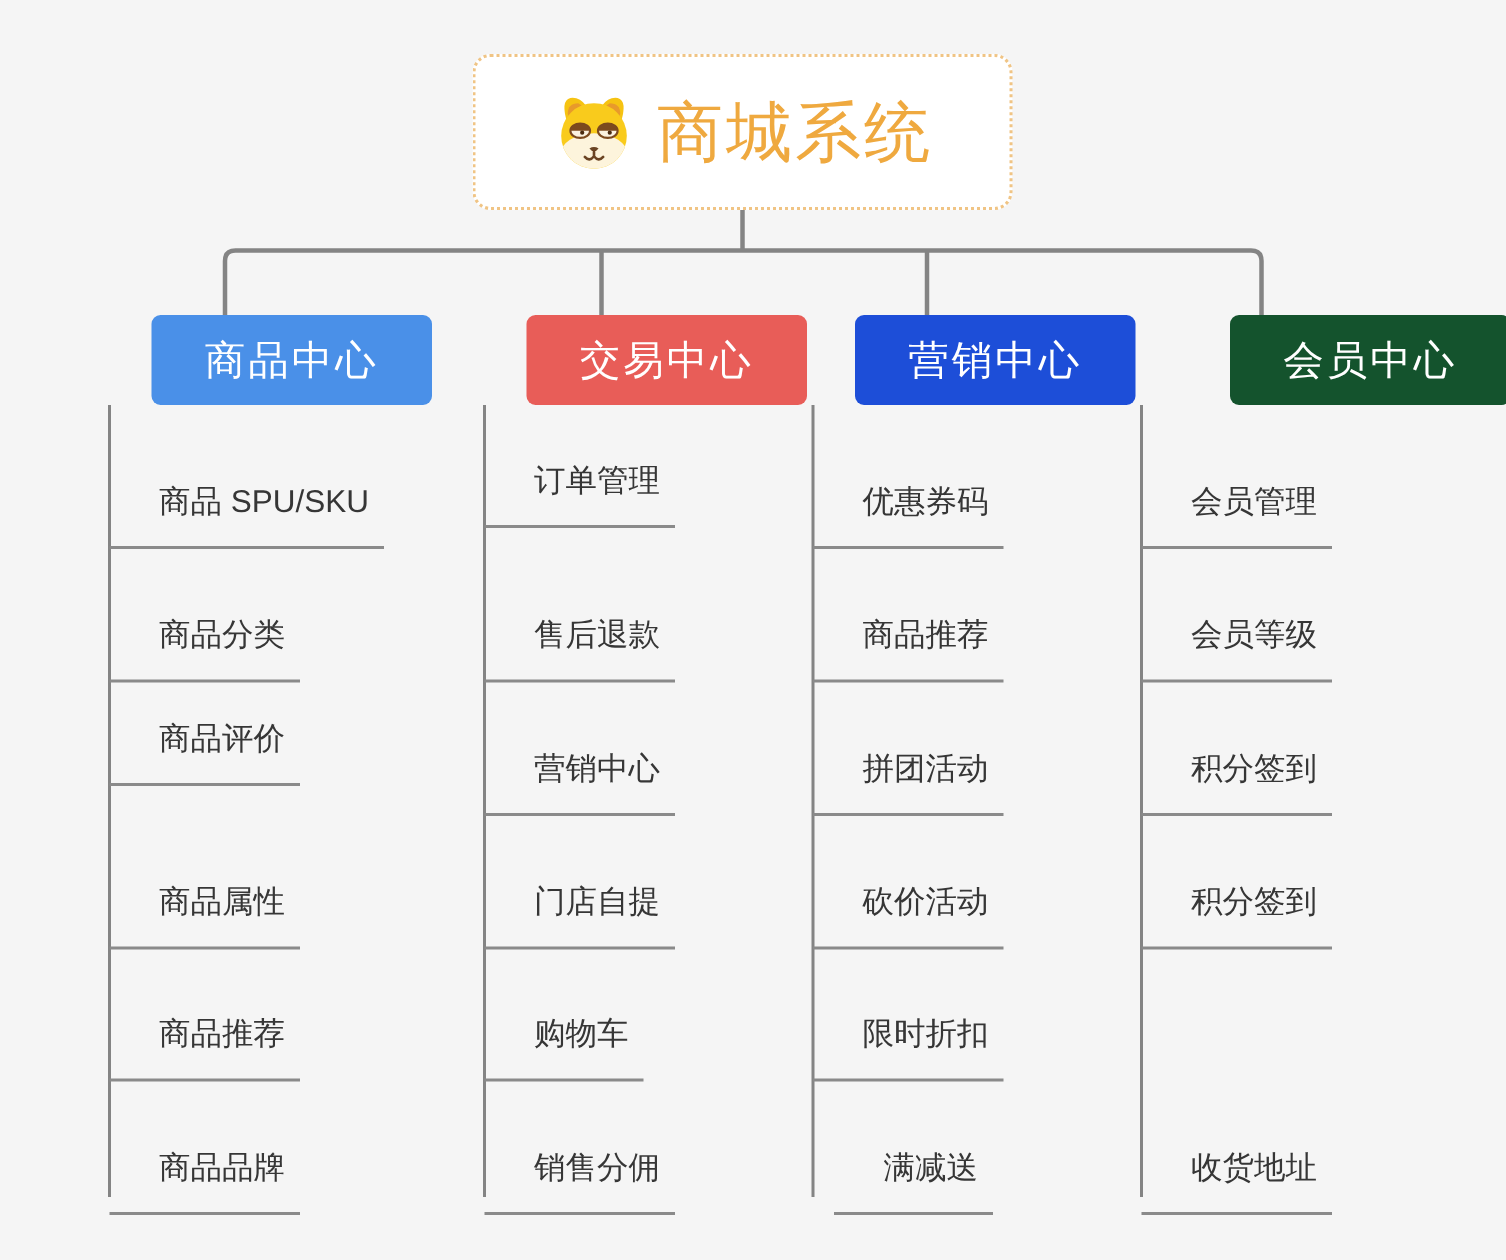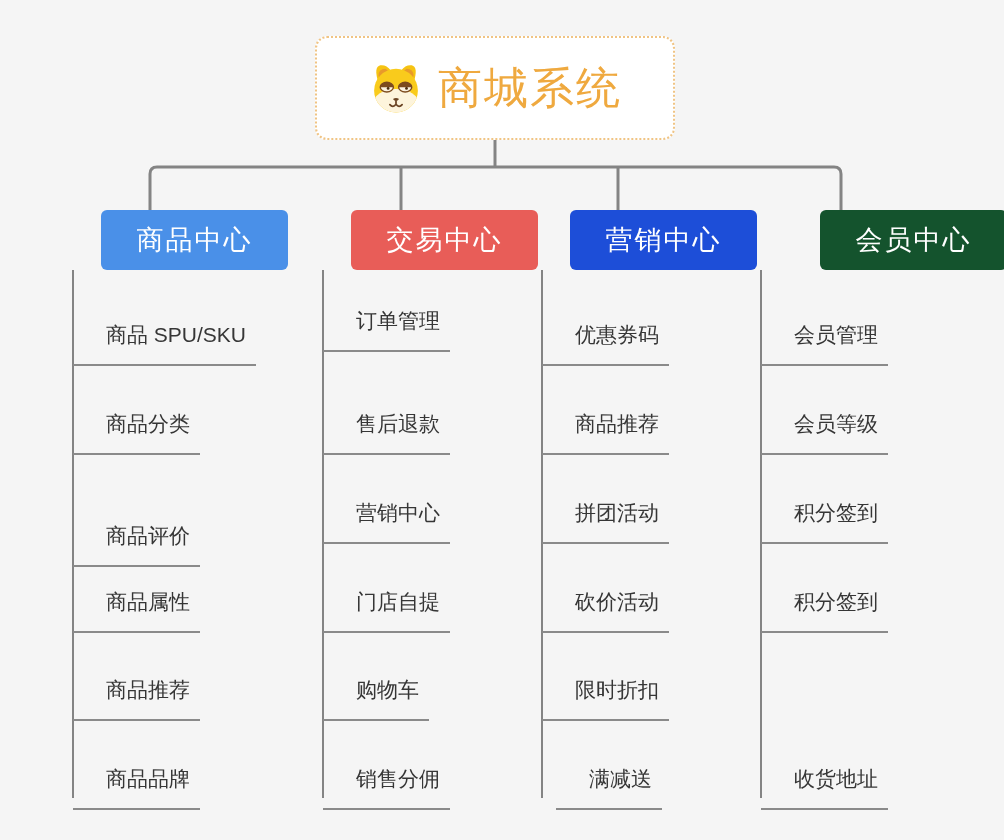--- a/index.html
+++ b/index.html
@@ -81,21 +81,21 @@
     <span class="root-title">商城系统</span>
   </div>
 
   <div class="branch" style="left: 57px; background-color: rgb(74, 144, 232);">商品中心</div>
   <div class="branch" style="left: 307px; background-color: rgb(232, 93, 88);">交易中心</div>
   <div class="branch" style="left: 526px; background-color: #1d4ed8;">营销中心</div>
   <div class="branch" style="left: 776px; background-color: #14532d;">会员中心</div>
 
   <div class="leaf" style="left:73px;top:318px">商品 SPU/SKU</div>
   <div class="leaf" style="left:73px;top:407px">商品分类</div>
-  <div class="leaf" style="left:73px;top:519px">商品评价</div>
+  <div class="leaf" style="left:73px;top:476px">商品评价</div>
   <div class="leaf" style="left:73px;top:585px">商品属性</div>
   <div class="leaf" style="left:73px;top:673px">商品推荐</div>
   <div class="leaf" style="left:73px;top:762px">商品品牌</div>
 
   <div class="leaf" style="left:323px;top:304px">订单管理</div>
   <div class="leaf" style="left:323px;top:407px">售后退款</div>
   <div class="leaf" style="left:323px;top:496px">营销中心</div>
   <div class="leaf" style="left:323px;top:585px">门店自提</div>
   <div class="leaf" style="left:323px;top:673px">购物车</div>
   <div class="leaf" style="left:323px;top:762px">销售分佣</div>

